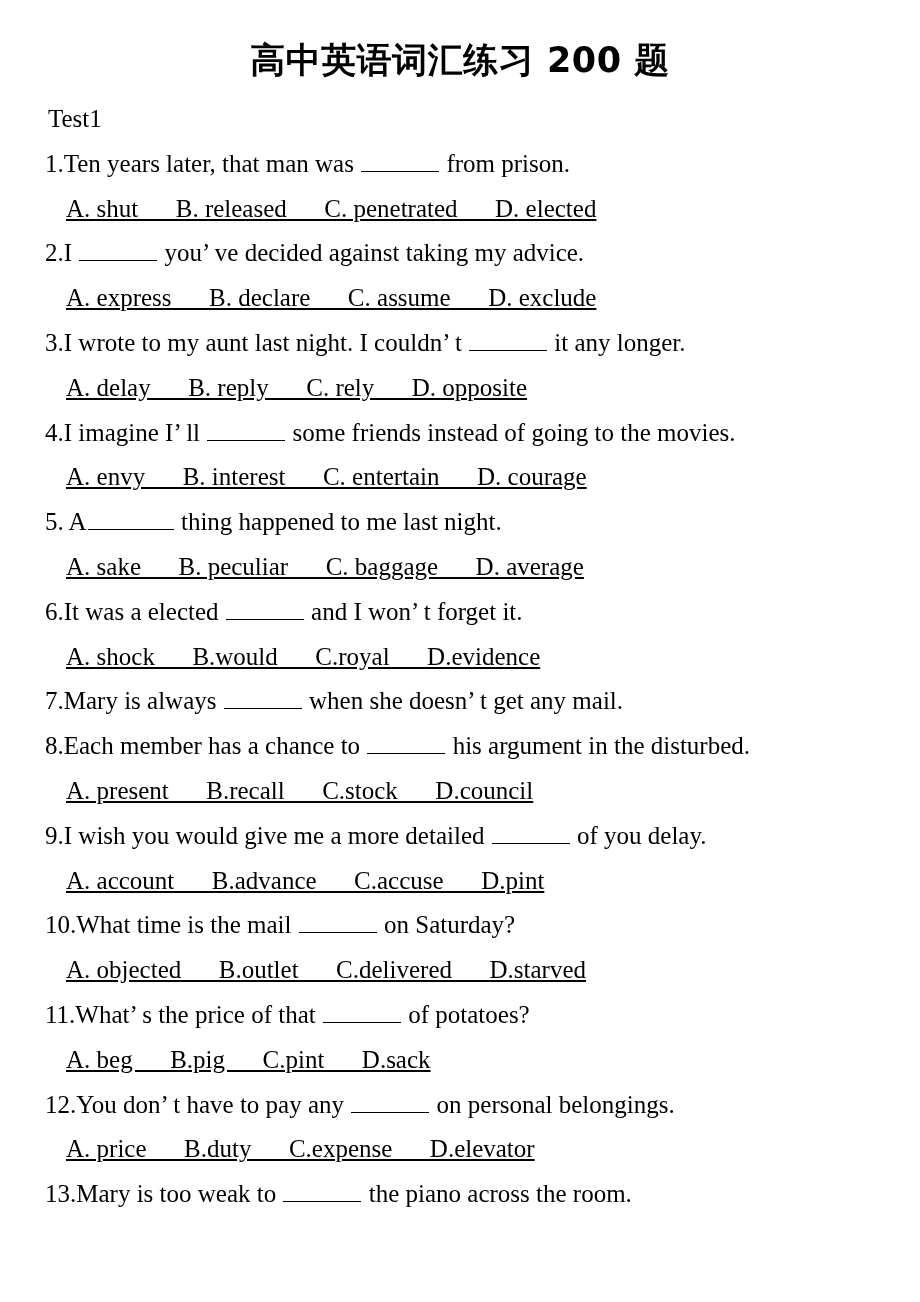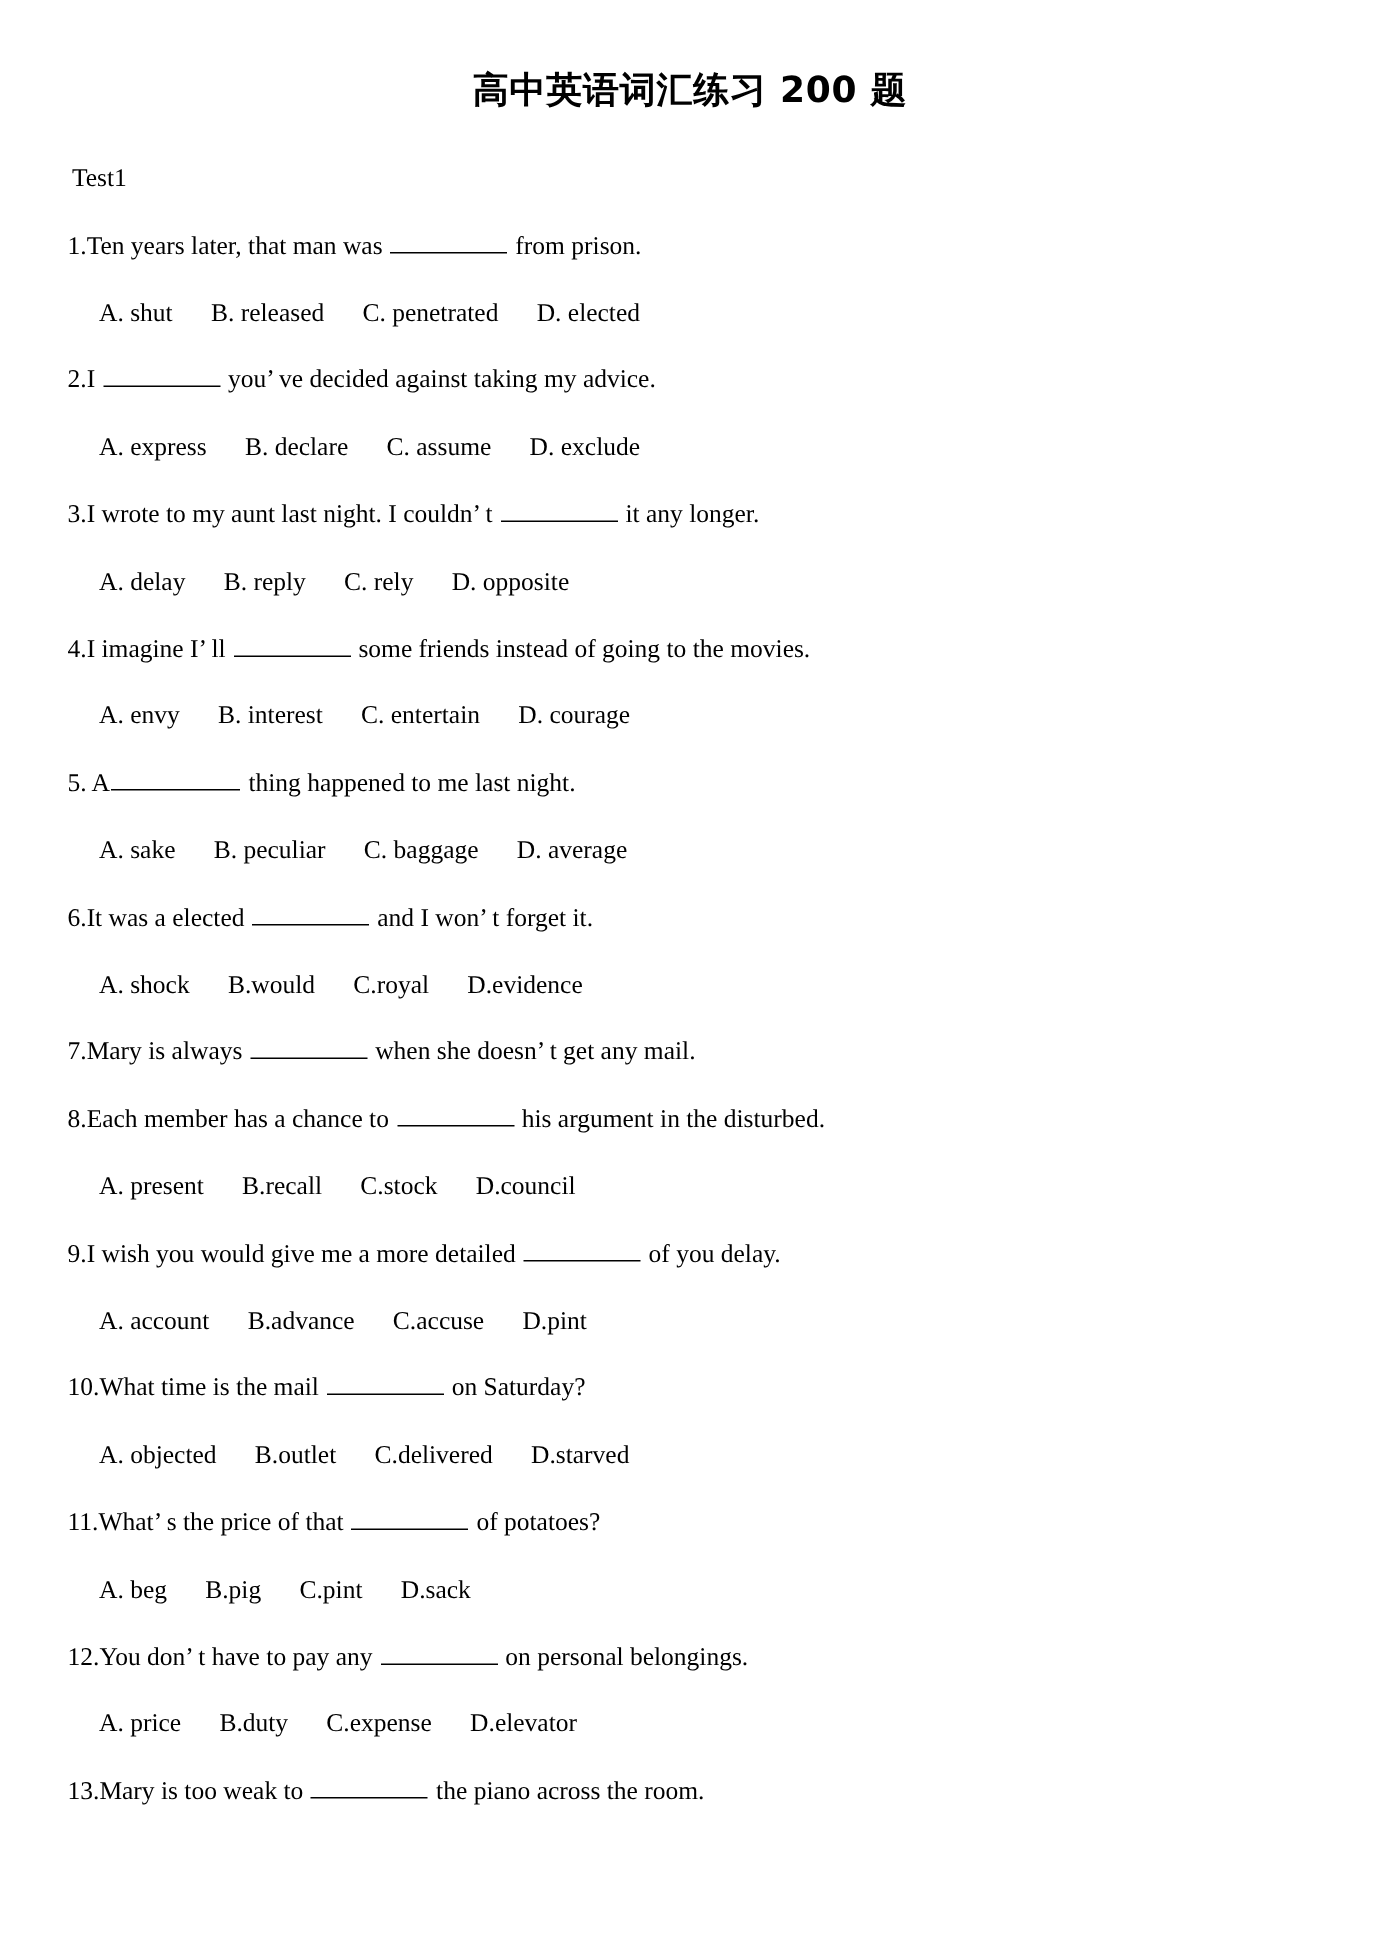--- a/index.html
+++ b/index.html
@@ -26,50 +26,51 @@
   }
 
   .doc-title {
     position: absolute;
     left: 0;
     top: 40px;
     width: 920px;
     text-align: center;
     font-family: "DejaVu Sans", "Liberation Sans", sans-serif;
     font-weight: bold;
-    font-size: 24px;
+    font-size: 35px;
     letter-spacing: 0.5px;
     line-height: 40px;
     white-space: pre;
   }
 
   .body-block {
     position: absolute;
     left: 45px;
     top: 97px;
     width: 830px;
   }
 
   .line {
-    font-size: 17px;
+    font-size: 25px;
     line-height: 44.8px;
     white-space: pre;
     color: #000000;
   }
 
   .line.section-label {
     padding-left: 3px;
   }
 
   .line.question {
     padding-left: 0px;
   }
 
   .line.options {
     padding-left: 21px;
+    text-decoration: underline;
   }
 
   .blank {
     display: inline-block;
     border-bottom: 1.6px solid #000000;
     vertical-align: baseline;
     height: 17px;
     margin: 0 1px;
   }
 </style>

